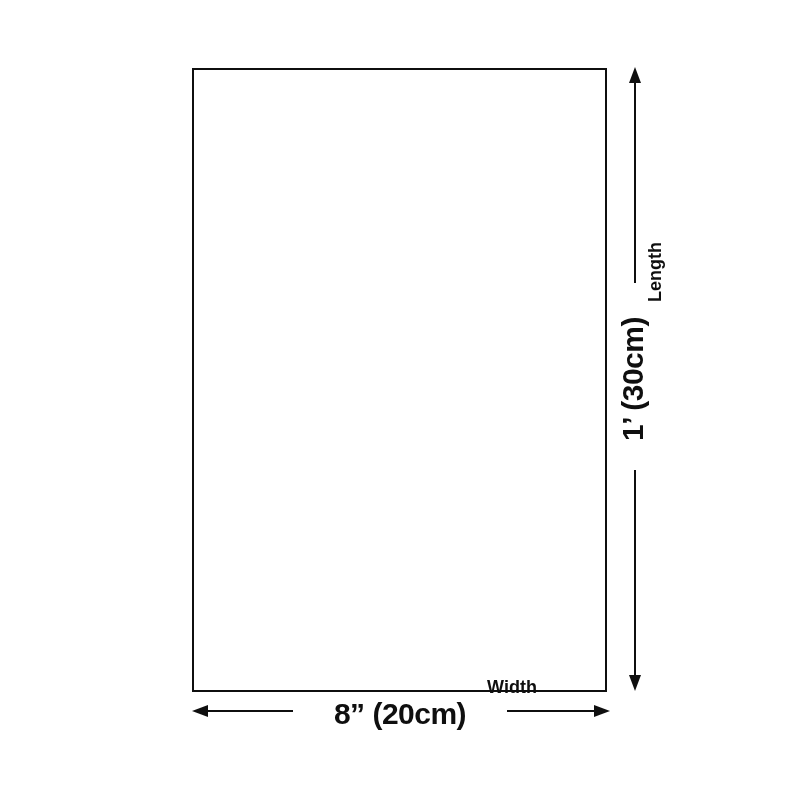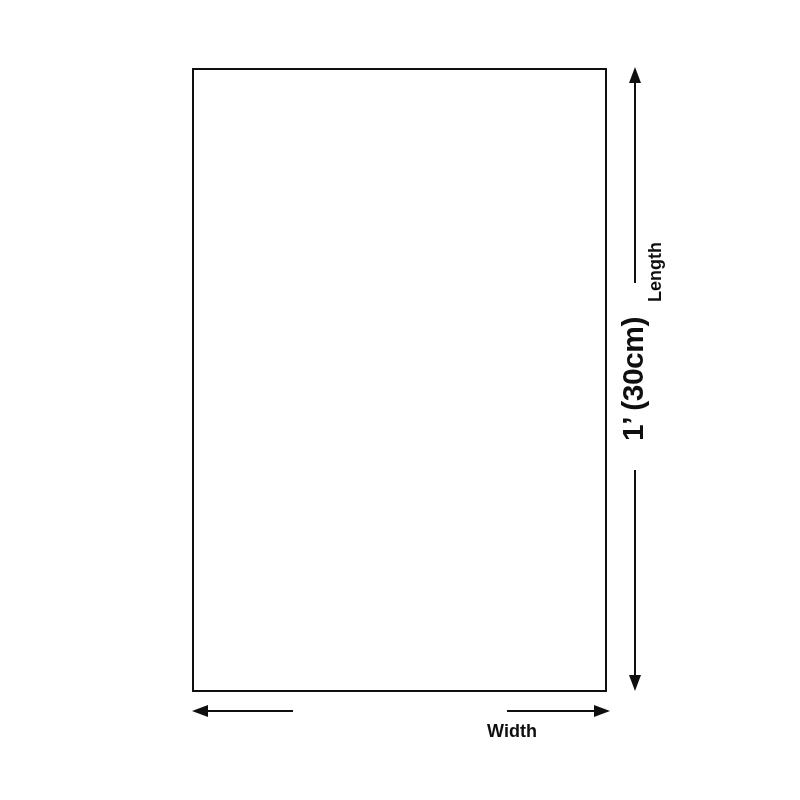--- a/index.html
+++ b/index.html
@@ -81,35 +81,36 @@
   }
   .dim-axis-label {
     font-size: 18px;
   }
   .rot {
     transform: translate(-50%, -50%) rotate(-90deg);
   }
   .length-value { left: 633px; top: 379px; }
   .length-axis  { left: 655px; top: 272px; }
   .width-value  { left: 400px; top: 714px; }
-  .width-axis   { left: 512px; top: 731px; }
+  .width-axis   { left: 512px; top: 687px; }
 </style>
 </head>
 <body>
 
 <div class="stage">
 
   <div class="product-box"></div>
 
   <div class="head head-up"></div>
   <div class="arm arm-v arm-v-top"></div>
   <div class="dim-text dim-axis-label rot length-axis">Length</div>
   <div class="dim-text dim-value rot length-value">1’ (30cm)</div>
   <div class="arm arm-v arm-v-bottom"></div>
   <div class="head head-down"></div>
 
   <div class="head head-left"></div>
   <div class="arm arm-h arm-h-left"></div>
+  <div class="dim-text dim-value width-value">8” (20cm)</div>
   <div class="arm arm-h arm-h-right"></div>
   <div class="head head-right"></div>
   <div class="dim-text dim-axis-label width-axis">Width</div>
 
 </div>
 
 </body></html>

